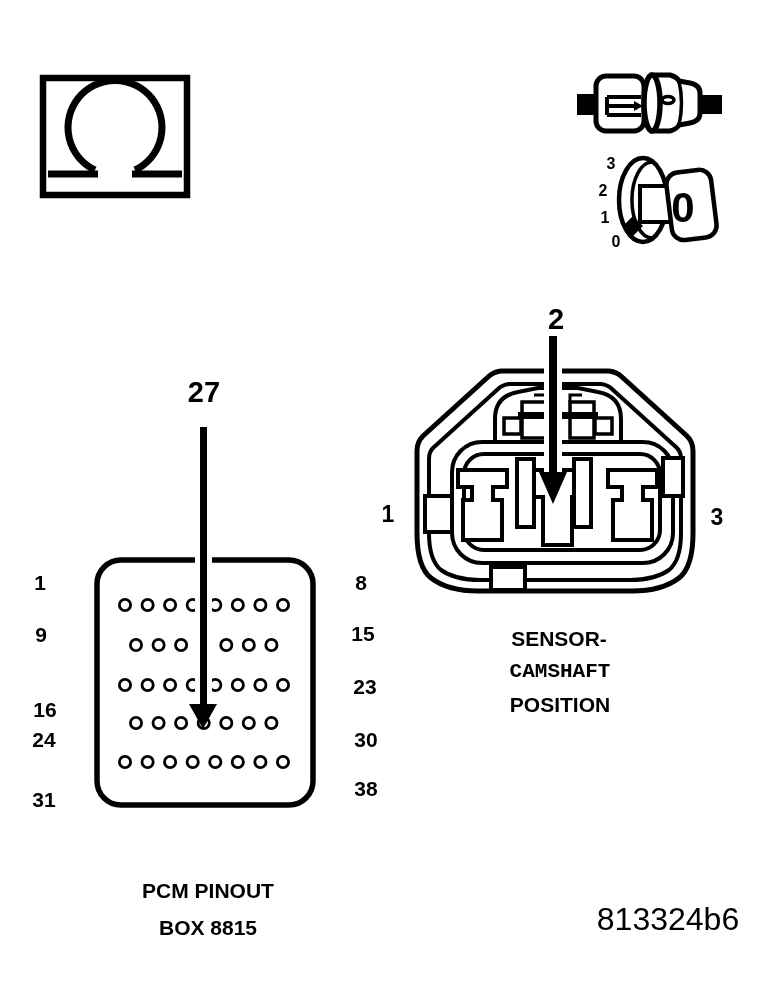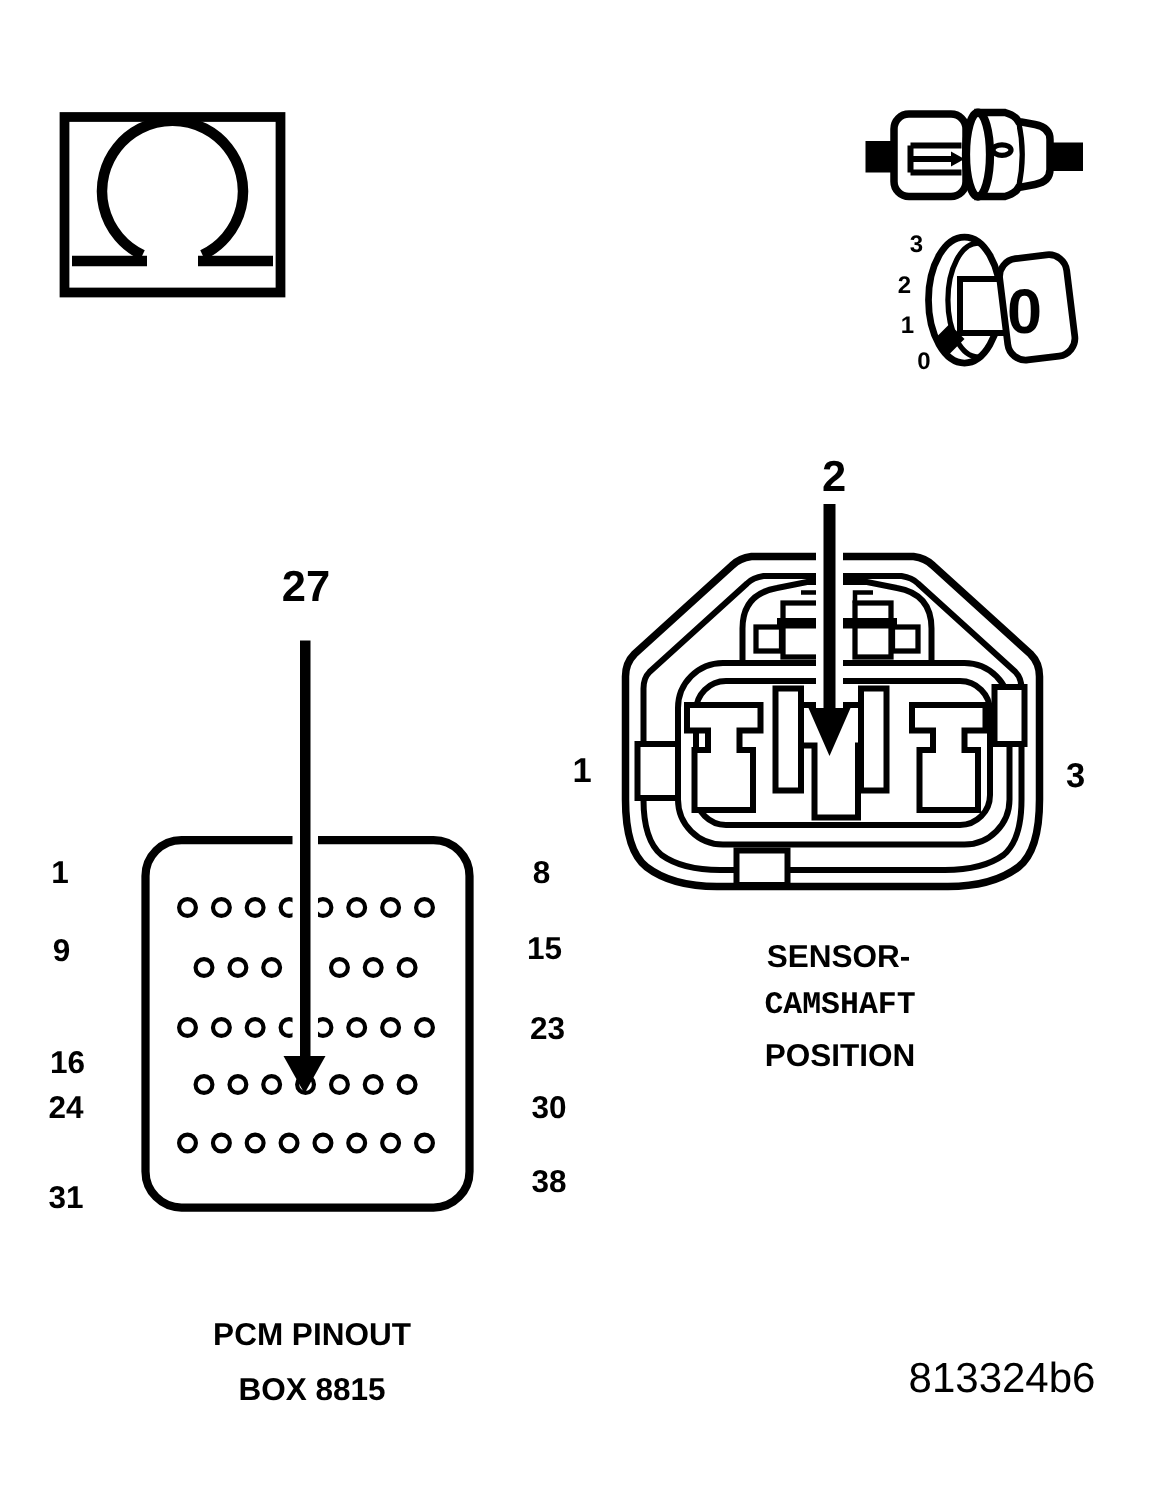--- a/index.html
+++ b/index.html
@@ -9,21 +9,21 @@
   }
   .stage svg{position:absolute;left:0;top:0;}
   .lbl{
     position:absolute;transform:translate(-50%,-50%);
     font-weight:bold;color:#000;white-space:nowrap;line-height:1;
   }
   .lbl.regular{font-weight:400;}
   .fs16{font-size:16px;}
   .fs21{font-size:21px;}
   .fs23{font-size:23px;}
-  .fs26{font-size:28px;}
+  .fs26{font-size:32px;}
   .fs29{font-size:29px;}
   .fs42{font-size:42px;}
 </style>
 </head>
 <body>
 
 <div class="stage">
 
   <svg width="772" height="1006" viewBox="0 0 772 1006">
 

